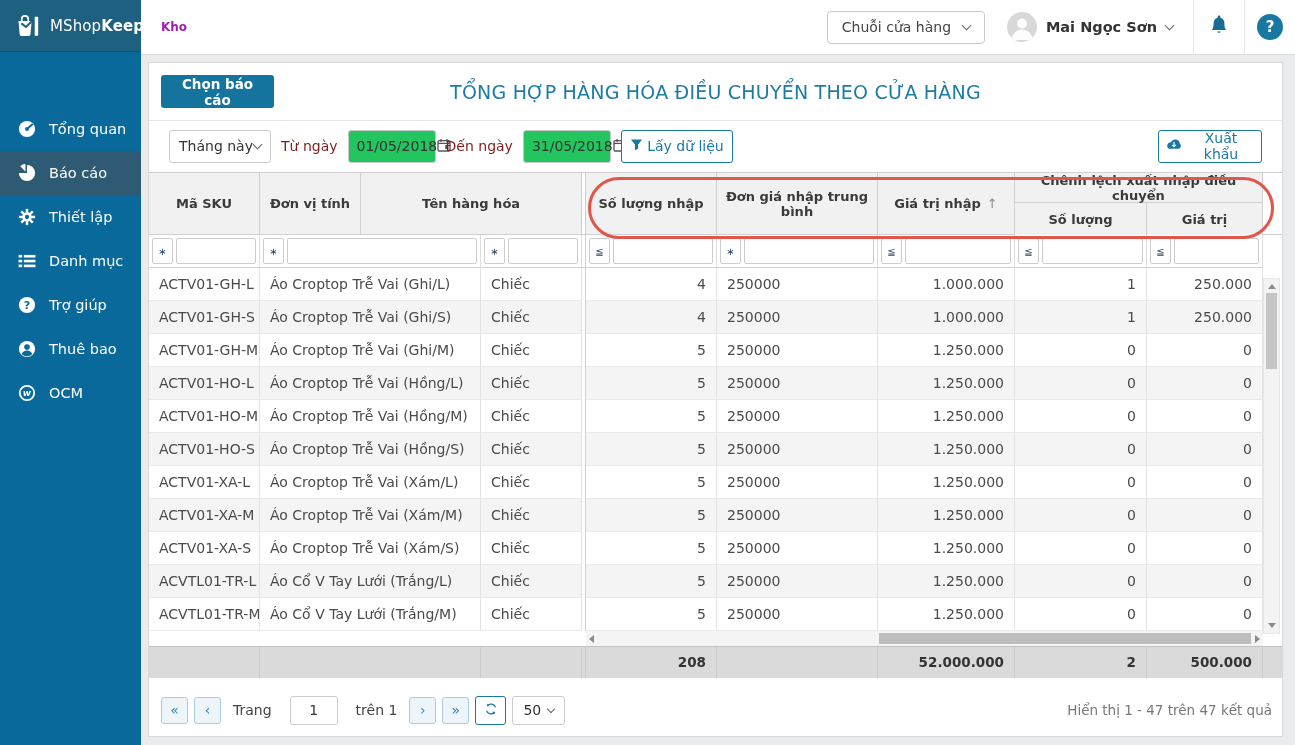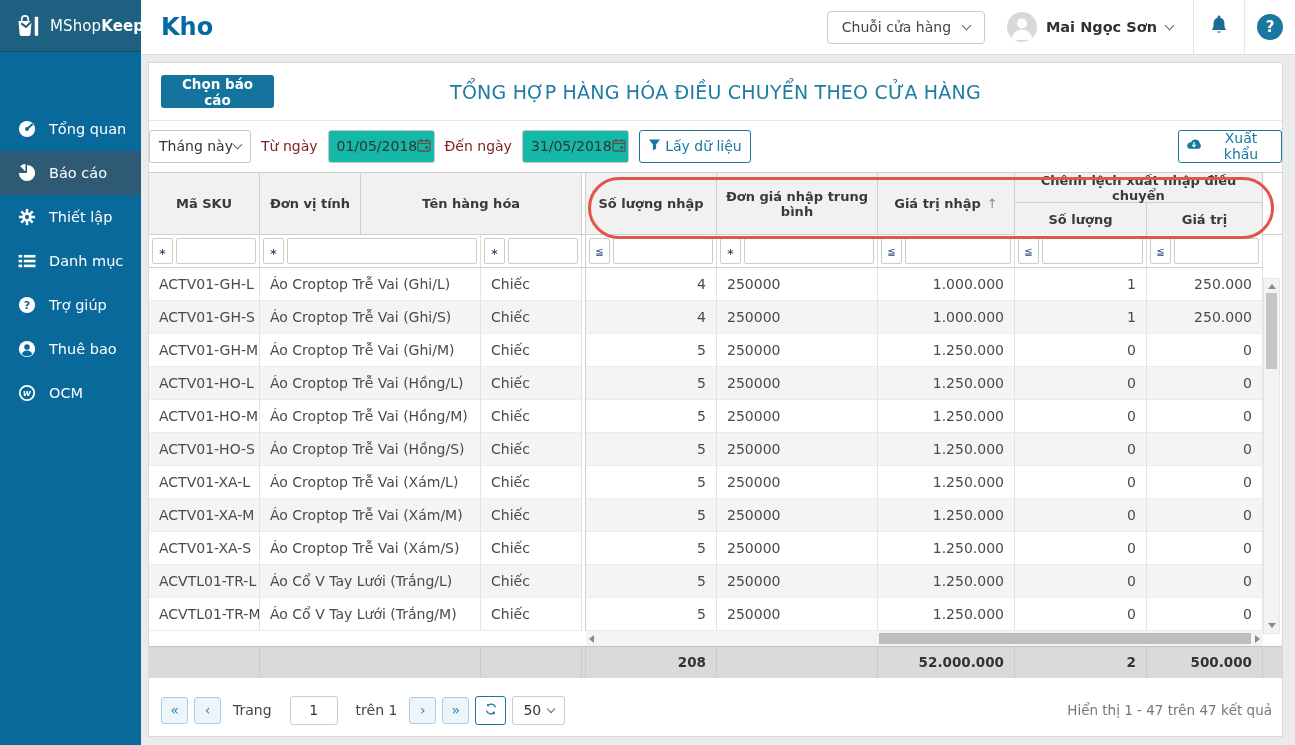--- a/index.html
+++ b/index.html
@@ -19,21 +19,21 @@
   .logo-text b { font-weight:bold; }
   .menu { padding-top:7px;margin-top:48px; }
   .side-item { height:44px; display:flex; align-items:center; gap:13px; padding-left:17px;
                color:#fff; font-size:14.5px; cursor:pointer; }
   .side-item.active { background:#2e5b73; }
   .side-icon { width:19px; height:19px; display:flex; align-items:center; justify-content:center; flex:0 0 19px; }
 
   
   #topbar { position:absolute; left:141px; top:0; width:1154px; height:55px; background:#fff;
             border-bottom:1px solid #dcdcdc; display:flex; align-items:center; z-index:2; }
-  .page-title { font-size:24px; font-weight:bold; color:#0369a1; margin-left:20px; }
+  .page-title { font-size:12px; font-weight:bold; color:#a21caf; margin-left:20px; }
   .topbar-right { margin-left:auto; display:flex; align-items:center; height:100%; }
   .store-btn { width:158px; height:33px; border:1px solid #c9c9c9; border-radius:4px; background:#fff;
                display:flex; align-items:center; justify-content:center; gap:12px; font-size:14px; color:#444;
                margin-right:22px; cursor:pointer; }
   .user { display:flex; align-items:center; gap:9px; margin-right:20px; cursor:pointer; }
   .avatar { width:30px; height:30px; border-radius:50%; background:#d8d8d8; overflow:hidden;
             display:flex; align-items:flex-end; justify-content:center; }
   .user-name { font-size:14.5px; font-weight:bold; color:#333; }
   .tb-sep { width:1px; height:55px; background:#e6e6e6; }
   .tb-icon { width:50px; height:55px; display:flex; align-items:center; justify-content:center; cursor:pointer; }
@@ -46,26 +46,26 @@
   #card { position:absolute; left:148px; top:62px; width:1135px; height:675px; background:#fff;
           border:1px solid #d9d9d9; z-index:1; }
   .card-head { height:58px; position:relative; display:flex; align-items:center; padding:0 12px;
                border-bottom:1px solid #e7e7e7; }
   .choose-btn { position:relative; z-index:1; background:#15749d; color:#fff; font-weight:bold; font-size:13.5px;
                 border:none; border-radius:3px; width:113px; height:33px; cursor:pointer;
                 font-family:inherit; }
   .report-title { position:absolute; left:0; right:0; text-align:center; color:#1d7ca3; font-size:19px;
                   font-weight:400; letter-spacing:.2px; }
 
-  .filter-bar { height:50px; display:flex; align-items:center; gap:10px; padding:0 0; }
+  .filter-bar { height:50px; display:flex; align-items:center; gap:10px; padding:0 20px; }
   .flabel { font-size:14px; color:#7f1d1d; }
   .period { width:102px; height:33px; border:1px solid #c9c9c9; border-radius:3px; background:#fff;
             display:flex; align-items:center; justify-content:space-between; padding:0 9px;
             font-size:14px; color:#333; cursor:pointer; }
-  .date-box { width:107px; height:33px; border:1px solid #c9c9c9; border-radius:3px; background:#14b8a6;
+  .date-box { width:88px; height:33px; border:1px solid #c9c9c9; border-radius:3px; background:#22c55e;
               display:flex; align-items:center; justify-content:space-between; padding:0 8px;
               font-size:14px; color:#333; cursor:pointer; }
   .teal-outline-btn { height:33px; border:1px solid #1878a2; background:#fff; color:#1878a2; border-radius:3px;
                       display:flex; align-items:center; justify-content:center; gap:4px; font-size:14px;
                       cursor:pointer; font-family:inherit; }
   .getdata-btn { width:112px; }
   .export-btn { width:104px; margin-left:auto; }
 
   
   #grid { position:absolute; left:0; top:109px; width:1133px; }

